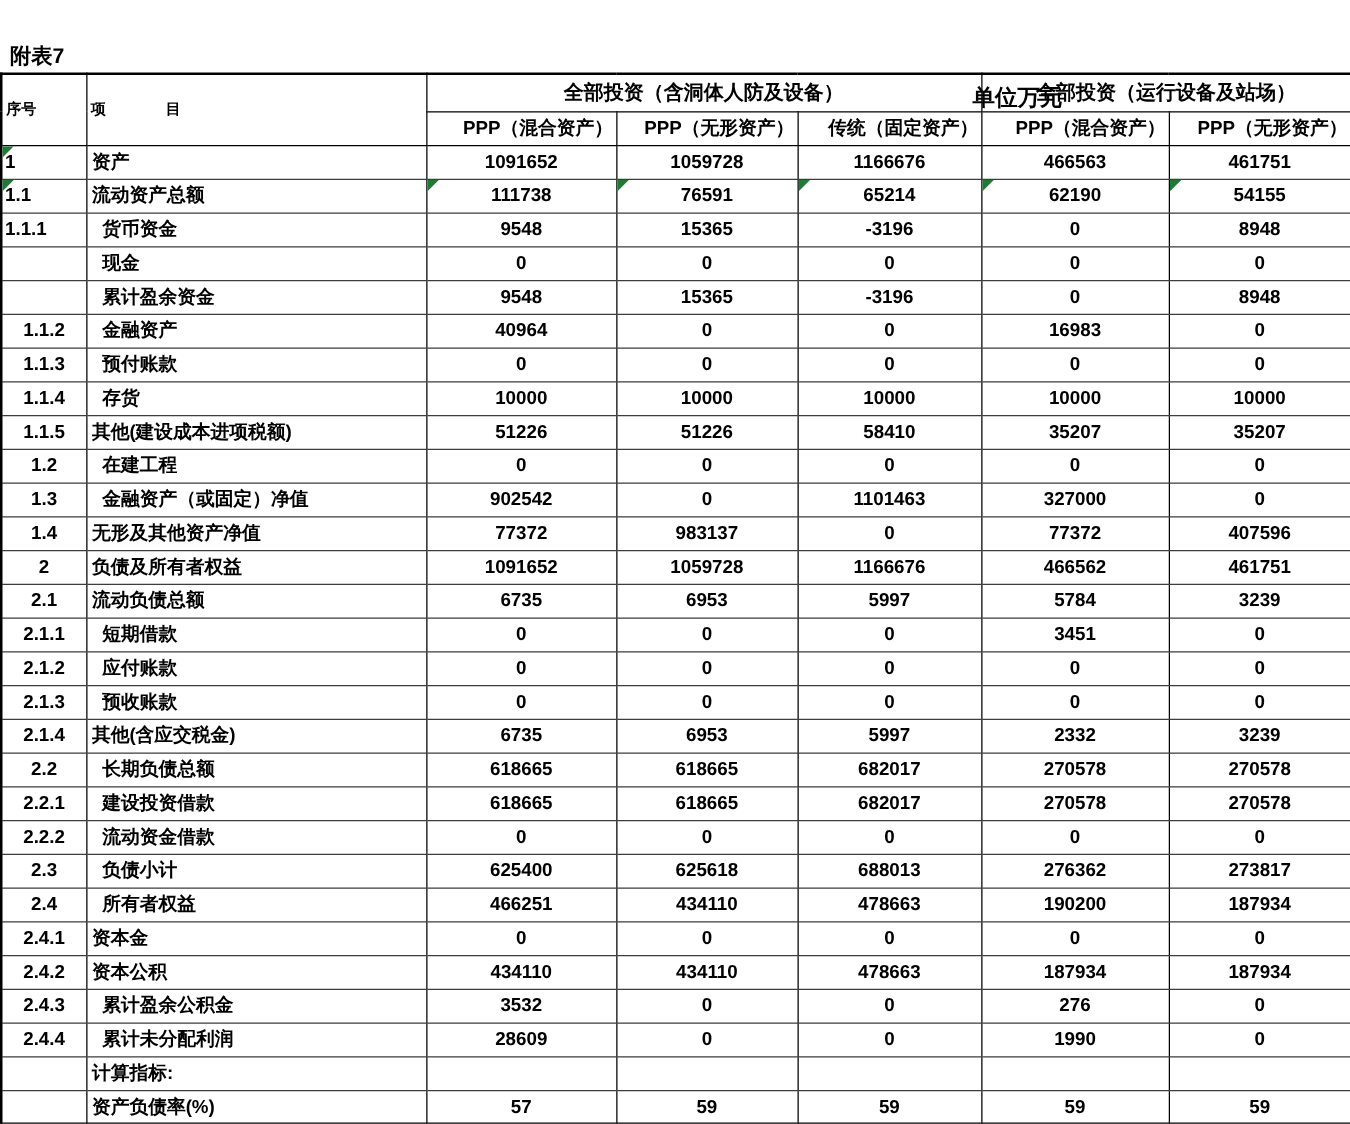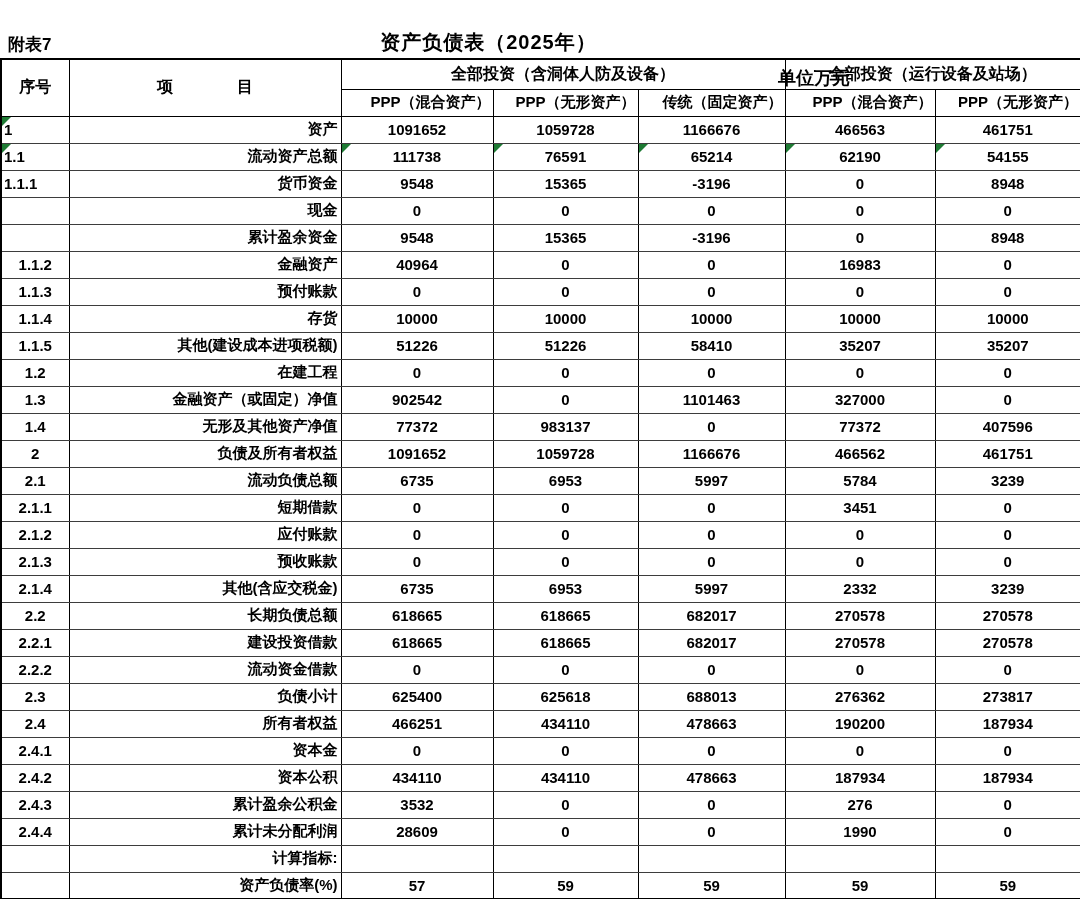--- a/index.html
+++ b/index.html
@@ -26,42 +26,41 @@
     border:1px solid #000;
     padding:0 3px;
     overflow:hidden;
     font-weight:bold;
     vertical-align:middle;
     box-sizing:border-box;
   }
   td{height:27px;font-size:15px;border-top-color:#3d3d3d;border-bottom-color:#3d3d3d;}
   thead tr.group-row th{height:30px;}
   thead tr.sub-row th{height:27px;}
-  th.corner{font-size:16px;text-align:center;white-space:pre;}
+  th.corner{font-size:12px;text-align:left;white-space:pre;}
   th.group{font-size:16px;text-align:center;white-space:pre;font-family:Liberation Mono, monospace;}
   th.sub{font-size:15px;text-align:right;padding:0 2px;white-space:pre;}
   td.sn{text-align:center;padding:0 2px;white-space:pre;font-size:15px;}
   tbody tr:nth-child(-n+3) td.sn{text-align:left;}
-  td.item{text-align:right;padding-left:4px;white-space:pre;}
+  td.item{text-align:left;padding-left:4px;white-space:pre;}
   td.num{text-align:center;}
   td.tri{position:relative;}
   .tri-icon{
     position:absolute;top:0;left:0;width:0;height:0;
     border-top:9px solid var(--tri,#1e7b34);
     border-right:9px solid transparent;
   }
 </style>
 </head>
 <body>
 
 <div class="sheet">
 
   <div class="topbar">
     <span class="sheet-label">附表7</span>
-    <span class="page-title">资产负债表（2025年）</span>
     <span class="unit-label">单位万元</span>
   </div>
 
   <table>
     <colgroup>
       <col style="width:68px">
       <col style="width:272px">
       <col style="width:152px">
       <col style="width:145px">
       <col style="width:147px">

